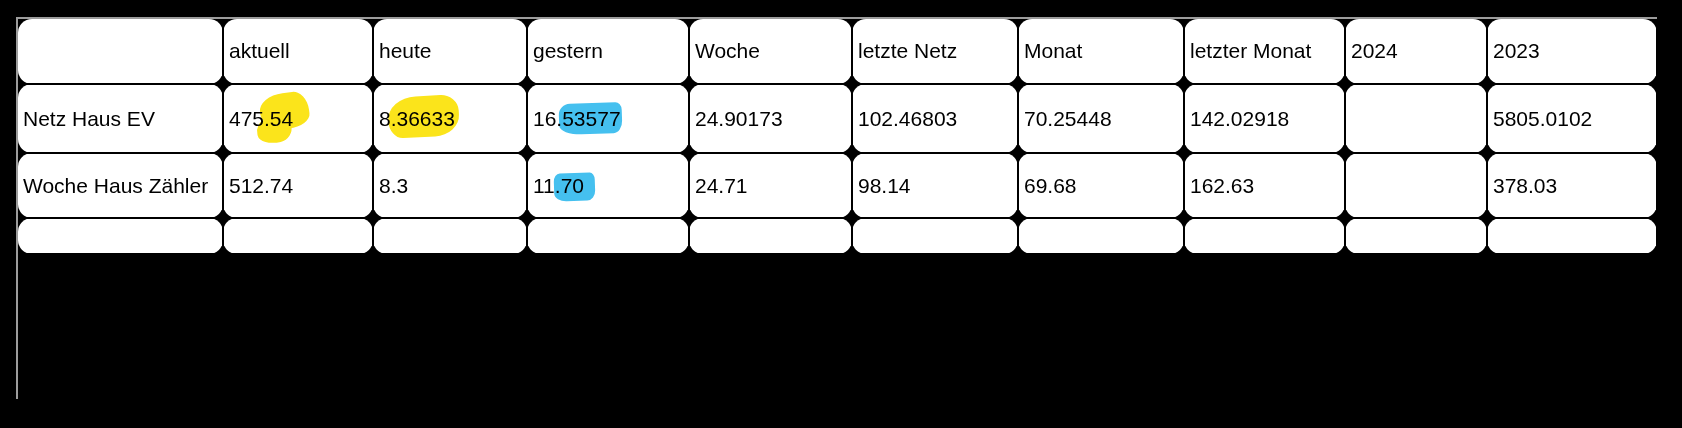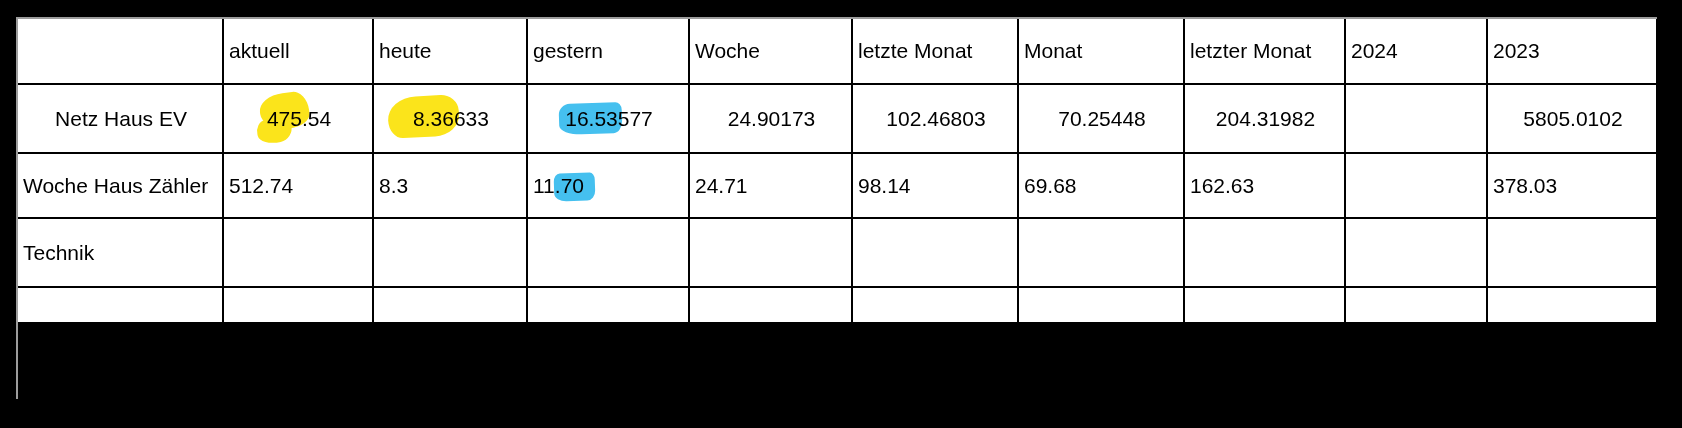--- a/index.html
+++ b/index.html
@@ -29,23 +29,24 @@
     border-right:2px solid #000;
     border-bottom:2px solid #000;
     font-size:21px;
     color:#000;
     padding:0 3px 0 5px;
     vertical-align:middle;
     text-align:left;
     white-space:nowrap;
     overflow:hidden;
     position:relative;
+    border-radius:14px;
   }
   tr.hdr td{height:64px;}
-  tr.r1 td{height:67px;text-align:center;}
+  tr.r1 td{height:67px;}
   tr.r2 td{height:63px;}
   tr.r3 td{height:67px;}
   tr.r4 td{height:67px;}
   tr.r5 td{height:34px;}
   td.num-right{text-align:right;}
   .val{position:relative;z-index:1;}
   .hl{position:absolute;z-index:0;}
   .hl-yellow{background:#FBE41B;}
   .hl-blue{background:#45C0EF;}
 </style>
@@ -67,21 +68,21 @@
       <col style="width:170px">
     </colgroup>
 
     <tbody>
         <tr class="hdr">
       <td><span class="val"></span></td>
       <td><span class="val">aktuell</span></td>
       <td><span class="val">heute</span></td>
       <td><span class="val">gestern</span></td>
       <td><span class="val">Woche</span></td>
-      <td><span class="val">letzte Monat</span></td>
+      <td><span class="val">letzte Netz</span></td>
       <td><span class="val">Monat</span></td>
       <td><span class="val">letzter Monat</span></td>
       <td class="num-right"><span class="val">2024</span></td>
       <td class="num-right"><span class="val">2023</span></td>
     </tr>
 
     <tr class="r1">
       <td><span class="val">Netz Haus EV</span></td>
       <td>
         <div class="hl hl-yellow" style="left:36px;top:8px;width:49px;height:36px;transform:rotate(-7deg);border-radius:50% 30% 45% 55% / 45% 55% 35% 50%;"></div>
@@ -92,21 +93,21 @@
         <div class="hl hl-yellow" style="left:14px;top:11px;width:71px;height:41px;transform:rotate(-3deg);border-radius:40% 25% 35% 20% / 55% 40% 50% 45%;"></div>
         <span class="val">8.36633</span>
       </td>
       <td>
         <div class="hl hl-blue" style="left:31px;top:18px;width:63px;height:31px;transform:rotate(-2deg);border-radius:18% 10% 14% 35% / 35% 25% 40% 30%;"></div>
         <span class="val">16.53577</span>
       </td>
       <td><span class="val">24.90173</span></td>
       <td><span class="val">102.46803</span></td>
       <td><span class="val">70.25448</span></td>
-      <td><span class="val">204.31982</span></td>
+      <td><span class="val">142.02918</span></td>
       <td><span class="val"></span></td>
       <td><span class="val">5805.0102</span></td>
     </tr>
 
     <tr class="r2">
       <td><span class="val">Woche Haus Zähler</span></td>
       <td><span class="val">512.74</span></td>
       <td><span class="val">8.3</span></td>
       <td>
         <div class="hl hl-blue" style="left:26px;top:19px;width:41px;height:28px;transform:rotate(-2deg);border-radius:15% 12% 20% 30% / 30% 25% 35% 28%;"></div>
@@ -114,32 +115,20 @@
       </td>
       <td><span class="val">24.71</span></td>
       <td><span class="val">98.14</span></td>
       <td><span class="val">69.68</span></td>
       <td><span class="val">162.63</span></td>
       <td><span class="val"></span></td>
       <td><span class="val">378.03</span></td>
     </tr>
 
 
-    <tr class="r4">
-      <td><span class="val">Technik</span></td>
-      <td><span class="val"></span></td>
-      <td><span class="val"></span></td>
-      <td><span class="val"></span></td>
-      <td><span class="val"></span></td>
-      <td><span class="val"></span></td>
-      <td><span class="val"></span></td>
-      <td><span class="val"></span></td>
-      <td><span class="val"></span></td>
-      <td><span class="val"></span></td>
-    </tr>
 
     <tr class="r5">
       <td><span class="val"></span></td>
       <td><span class="val"></span></td>
       <td><span class="val"></span></td>
       <td><span class="val"></span></td>
       <td><span class="val"></span></td>
       <td><span class="val"></span></td>
       <td><span class="val"></span></td>
       <td><span class="val"></span></td>

